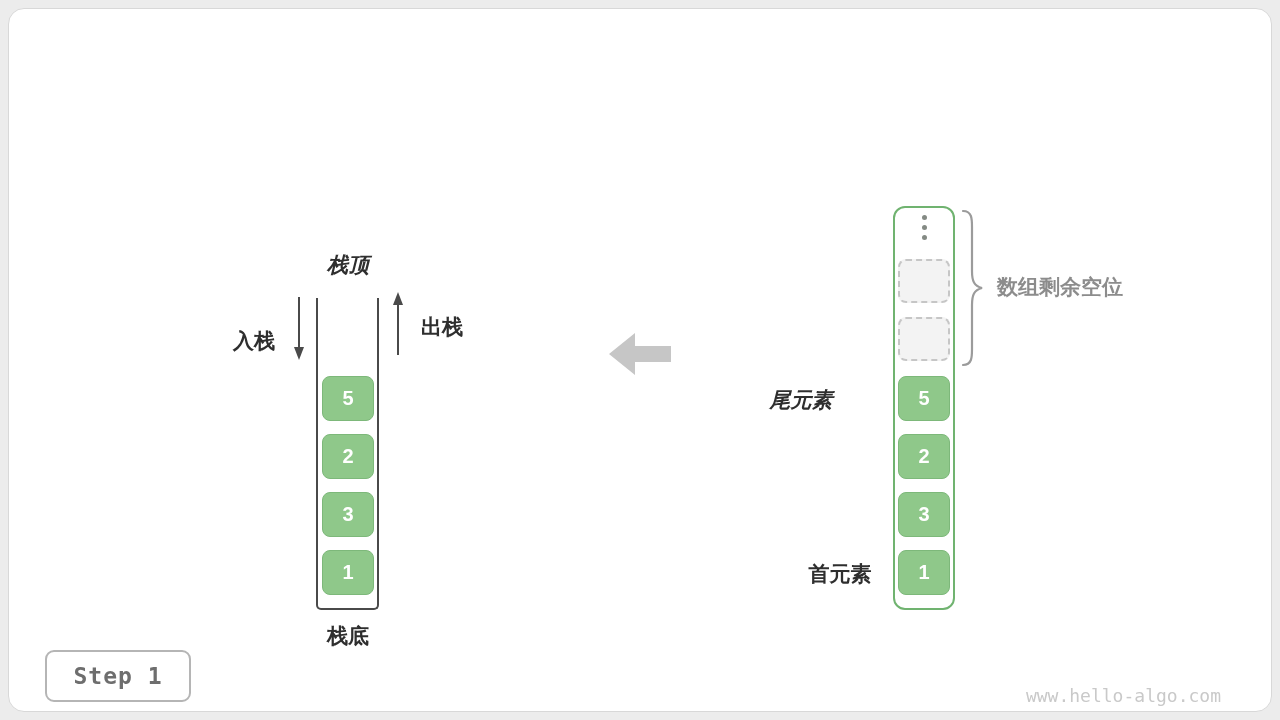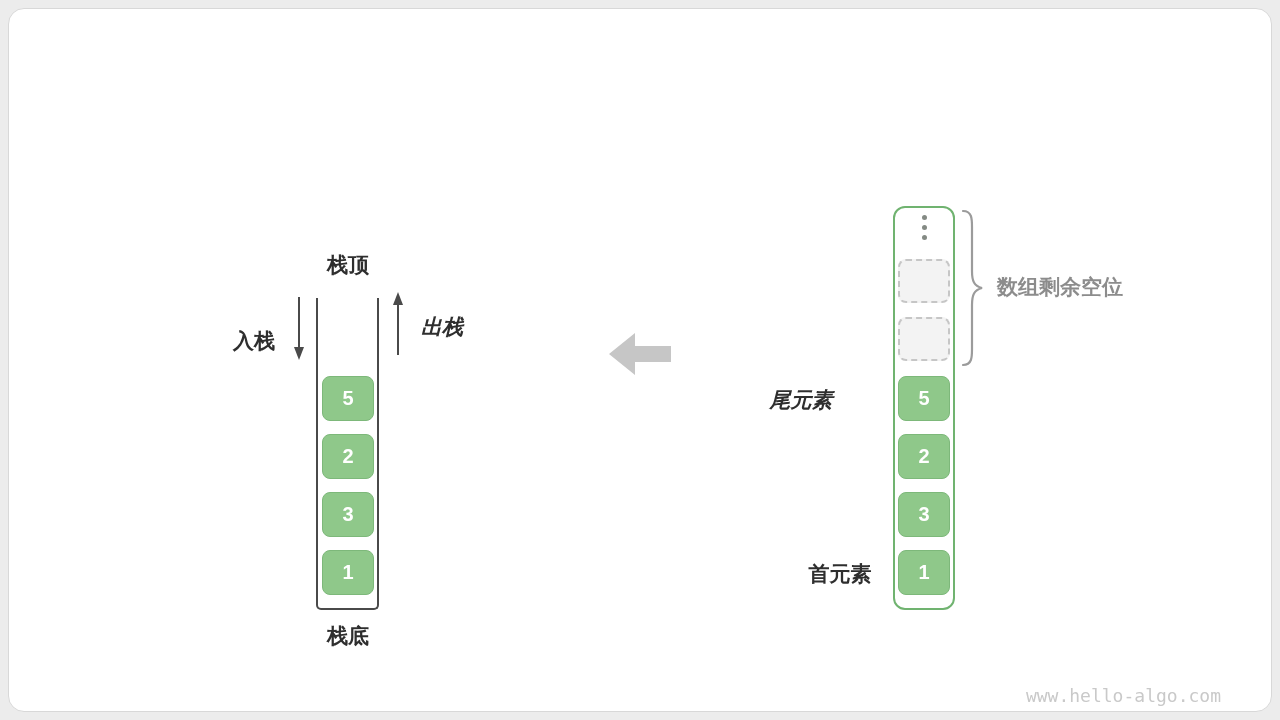--- a/index.html
+++ b/index.html
@@ -69,41 +69,41 @@
     font-family:"DejaVu Sans Mono","Liberation Mono",monospace;
     font-size:18px; color:#c9c9c9;
   }
   svg { display:block; }
 </style>
 </head>
 <body>
 
 <div class="card">
 
-  <div class="lbl center" style="left:289px; top:244px; width:100px;">栈顶</div>
+  <div class="lbl center" style="left:289px; top:244px; width:100px;font-style:italic;">栈顶</div>
 
   <div class="lbl" style="left:224px; top:320px;">入栈</div>
 
   <span class="abs" style="left:283px; top:286px;">
     <svg width="14" height="66" viewBox="0 0 14 66">
       <line x1="7" y1="2" x2="7" y2="54" stroke="#4a4a4a" stroke-width="2"></line>
       <polygon points="2,52 12,52 7,65" fill="#4a4a4a"></polygon>
     </svg>
   </span>
 
   <div class="stack-container"></div>
 
   <span class="abs" style="left:382px; top:282px;">
     <svg width="14" height="66" viewBox="0 0 14 66">
       <line x1="7" y1="64" x2="7" y2="12" stroke="#4a4a4a" stroke-width="2"></line>
       <polygon points="2,14 12,14 7,1" fill="#4a4a4a"></polygon>
     </svg>
   </span>
 
-  <div class="lbl" style="left:412px; top:306px;font-style:italic;">出栈</div>
+  <div class="lbl" style="left:412px; top:306px;">出栈</div>
 
   <div class="cell" style="left:313px; top:367px;">5</div>
   <div class="cell" style="left:313px; top:425px;">2</div>
   <div class="cell" style="left:313px; top:483px;">3</div>
   <div class="cell" style="left:313px; top:541px;">1</div>
 
   <div class="lbl center" style="left:289px; top:615px; width:100px;">栈底</div>
 
   <span class="abs" style="left:600px; top:324px;">
     <svg width="62" height="42" viewBox="0 0 62 42">
@@ -132,16 +132,19 @@
     <svg width="26" height="158" viewBox="0 0 26 158">
       <path d="M4,2 C13,2 13,10 13,18 L13,62 C13,72 15,77 23,79 C15,81 13,86 13,96 L13,140 C13,148 13,156 4,156" stroke="#9b9b9b" stroke-width="2.2" fill="none" stroke-linecap="round"></path>
     </svg>
   </span>
 
   <div class="lbl gray" style="left:988px; top:266px;">数组剩余空位</div>
 
   <div class="lbl" style="left:758px; top:379px; width:68px; text-align:center;font-style:italic;">尾元素</div>
   <div class="lbl" style="left:797px; top:553px; width:68px; text-align:center;">首元素</div>
 
+  <div class="step-box">
+    <span class="step-text">Step 1</span>
+  </div>
 
   <div class="watermark">www.hello-algo.com</div>
 
 </div>
 
 </body></html>

